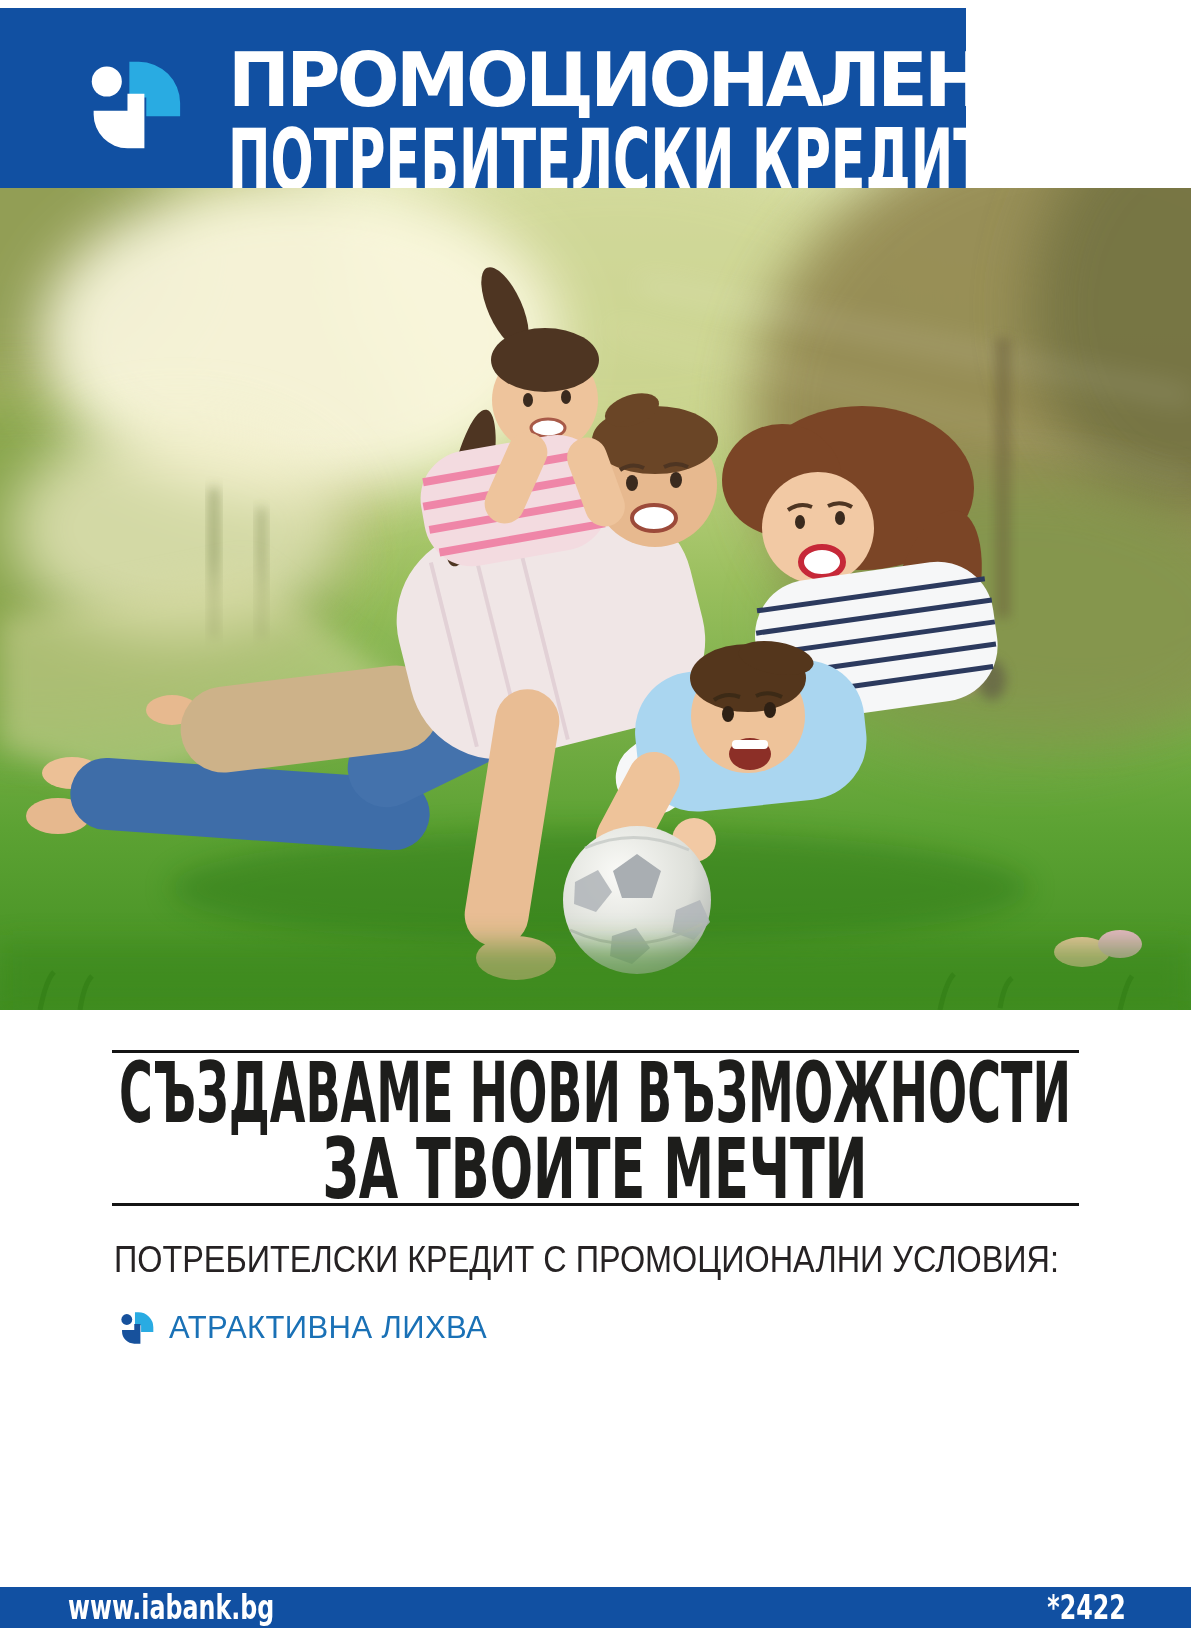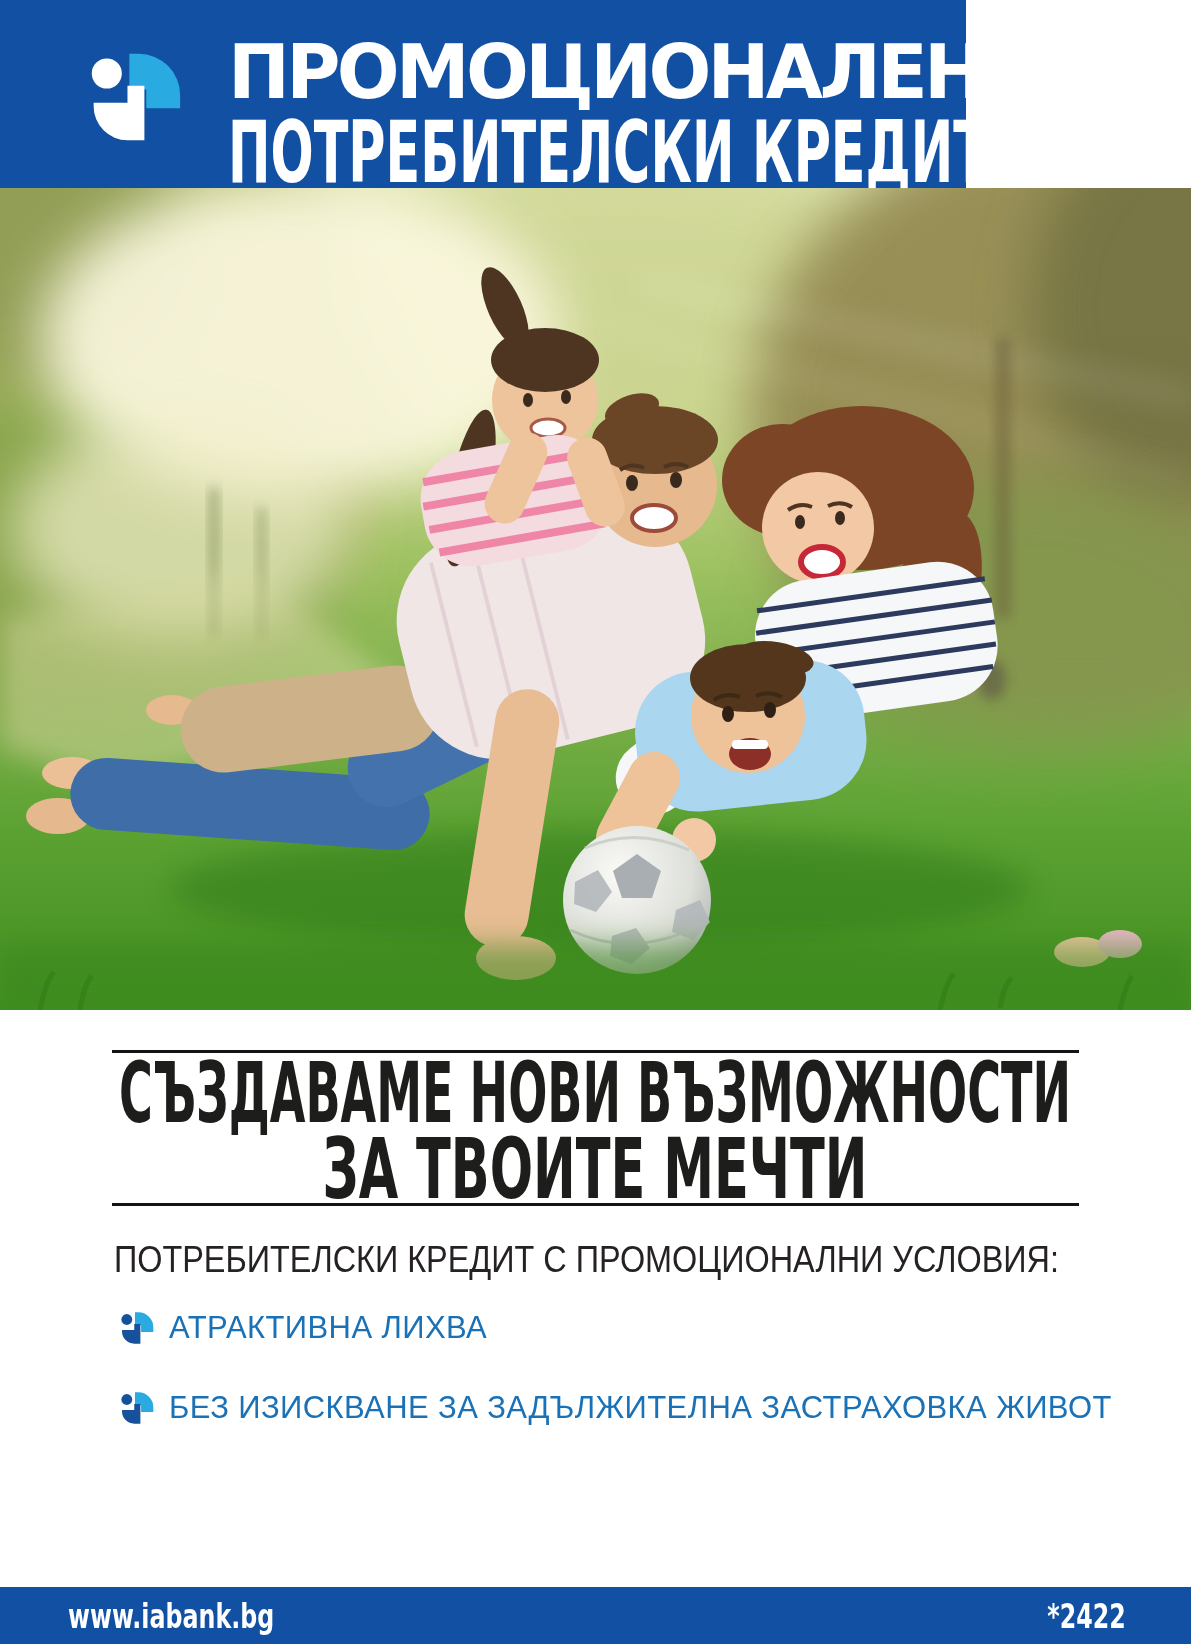--- a/index.html
+++ b/index.html
@@ -7,21 +7,21 @@
     --c-link:#1a71b6; --c-ink:#1d1d1b;
   }
   html,body{margin:0;padding:0;background:#888;}
   .page{
     position:relative;width:1191px;height:1644px;margin:0 auto;
     background:#ffffff;overflow:hidden;
     font-family:"Liberation Sans",sans-serif;
   }
   
   .topbar{
-    position:absolute;left:0;top:0;width:966px;height:188px;
+    position:absolute;left:0;top:8px;width:966px;height:188px;
     background:var(--c-primary,#1150a2);
   }
   .topbar .logo{position:absolute;left:88px;top:50px;width:94px;height:94px;}
   .header-text{position:absolute;left:228px;top:0;width:770px;height:188px;}
   .header-text text{
     font-family:"DejaVu Sans",sans-serif;font-weight:bold;fill:#ffffff;
   }
   
   .photo{position:absolute;left:0;top:188px;width:1191px;height:822px;display:block;}
   
@@ -44,21 +44,21 @@
   .benefits li{
     display:flex;align-items:center;gap:15px;height:44px;margin-bottom:36px;
   }
   .benefits .bicon{width:34px;height:34px;flex:0 0 34px;}
   .benefits .blabel{
     font-size:31px;letter-spacing:.4px;color:var(--c-link,#1a71b6);
     white-space:nowrap;
   }
   
   .bottombar{
-    position:absolute;left:0;top:1587px;width:1191px;height:58px;
+    position:absolute;left:0;top:1587px;width:1191px;height:41px;
     background:var(--c-primary,#1150a2);
     display:flex;align-items:center;
     padding:0 50px 0 68px;box-sizing:border-box;
     color:#fff;font-family:"DejaVu Sans",sans-serif;font-weight:bold;font-size:33px;
   }
   .bottombar .fcell{flex:1;white-space:nowrap;}
   .bottombar .fcell.l{text-align:left;}
   .bottombar .fcell.c{text-align:center;flex:0 0 auto;}
   .bottombar .fcell.r{text-align:right;}
   .cond-l{display:inline-block;transform:scaleX(.72);transform-origin:0 50%;}
@@ -264,28 +264,20 @@
 
   <ul class="benefits">
     <li>
       <svg class="bicon" viewBox="0 0 100 100" aria-hidden="true">
         <circle cx="20" cy="25" r="16" fill="var(--c-navy,#17519c)"></circle>
         <path d="M44,4 H54 A44,44 0 0 1 98,48 V62 H62 V42 H44 Z" fill="var(--c-accent,#29abe2)"></path>
         <path d="M42,38 H60 V96 H42 A36,36 0 0 1 6,60 V56 H42 Z" fill="var(--c-navy,#17519c)"></path>
       </svg>
       <span class="blabel">АТРАКТИВНА ЛИХВА</span>
     </li>
-    <li>
-      <svg class="bicon" viewBox="0 0 100 100" aria-hidden="true">
-        <circle cx="20" cy="25" r="16" fill="var(--c-navy,#17519c)"></circle>
-        <path d="M44,4 H54 A44,44 0 0 1 98,48 V62 H62 V42 H44 Z" fill="var(--c-accent,#29abe2)"></path>
-        <path d="M42,38 H60 V96 H42 A36,36 0 0 1 6,60 V56 H42 Z" fill="var(--c-navy,#17519c)"></path>
-      </svg>
-      <span class="blabel">БЕЗ ИЗИСКВАНЕ ЗА ЗАДЪЛЖИТЕЛНА ЗАСТРАХОВКА ЖИВОТ</span>
-    </li>
   </ul>
 
   <footer class="bottombar">
     <div class="fcell l"><span class="cond-l">www.iabank.bg</span></div>
     <div class="fcell c"><span class="cond-c">*2422</span></div>
   </footer>
 
 </div>
 
 </body></html>

